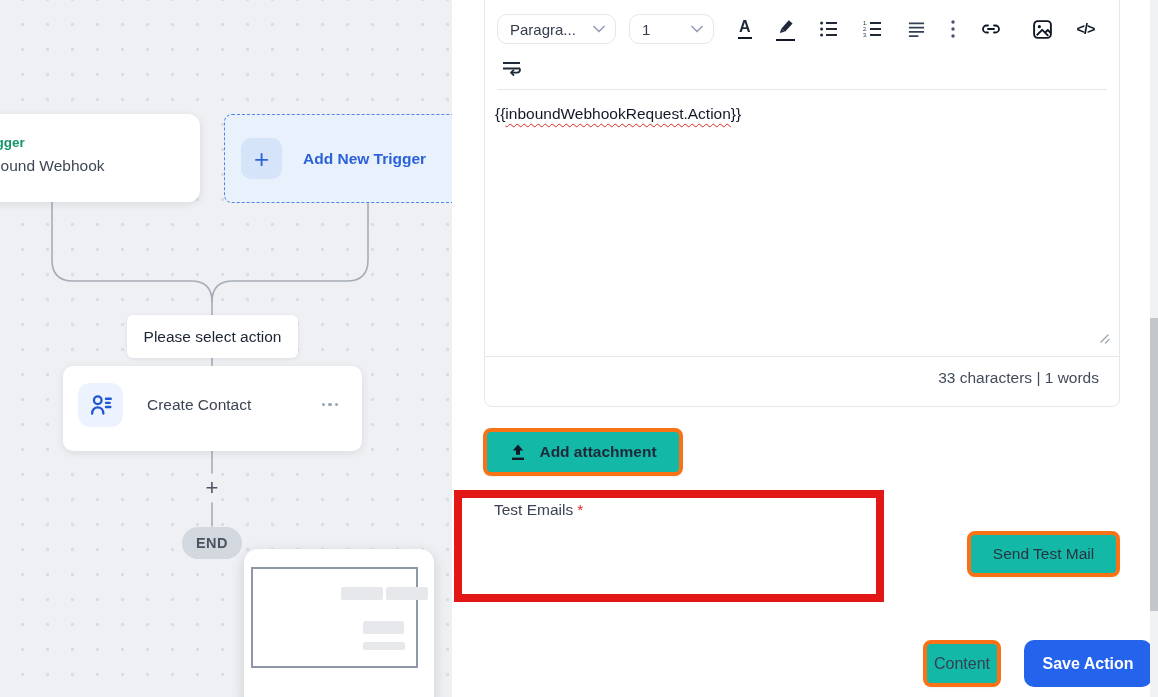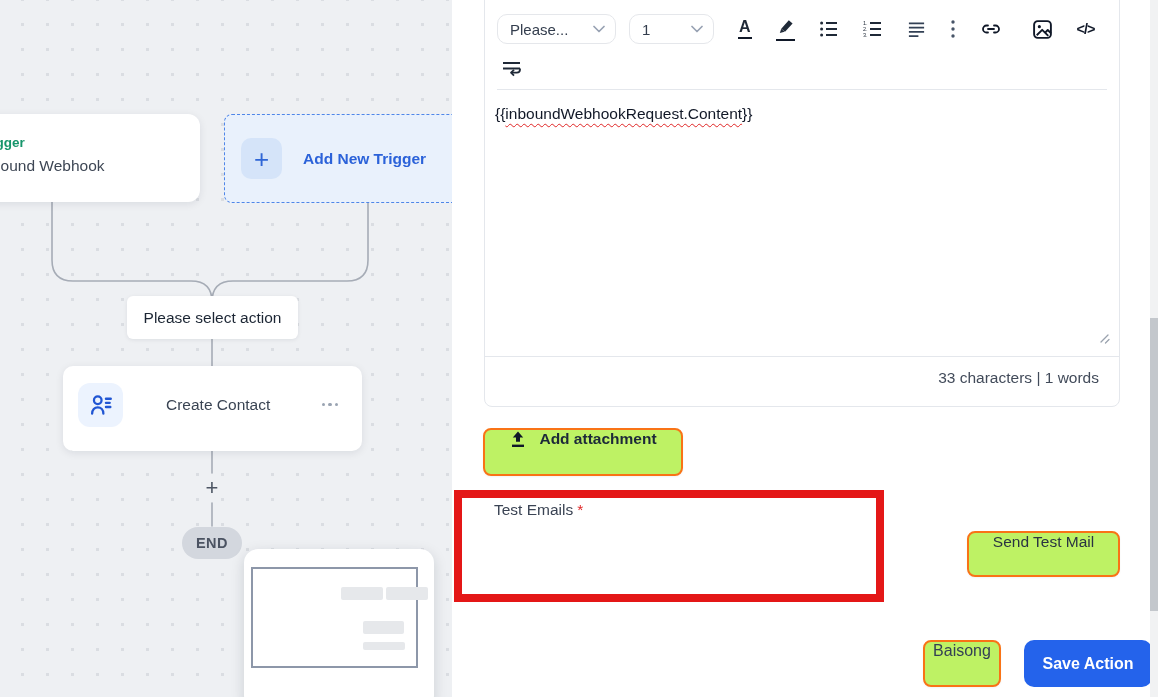--- a/index.html
+++ b/index.html
@@ -23,27 +23,27 @@
   .trigger-title { font-size:15.5px; color:#3d4654; line-height:20px; margin-top:5px; }
 
   .add-trigger-card { position:absolute; left:224px; top:114px; width:240px; height:89px;
     background:#e9f1fc; border:1.5px dashed #4f86e8; border-radius:8px;
     display:flex; align-items:center; padding-left:16px; z-index:2; cursor:pointer; }
   .plus-badge { width:41px; height:41px; background:#d5e4f9; border-radius:10px;
     display:flex; align-items:center; justify-content:center;
     color:#2f66d6; font-size:26px; font-weight:400; line-height:1; }
   .add-trigger-label { margin-left:21px; color:#2b62d9; font-size:15.5px; font-weight:bold; }
 
-  .action-hint { position:absolute; left:127px; top:296px; width:171px; height:43px;
+  .action-hint { position:absolute; left:127px; top:315px; width:171px; height:43px;
     background:#fff; border-radius:6px; box-shadow:0 1px 4px rgba(16,24,40,.08);
     display:flex; align-items:center; justify-content:center;
     font-size:15.5px; color:#1c2634; z-index:2; }
 
   .create-contact-card { left:63px; top:366px; width:299px; height:85px; border-radius:10px;
-    display:flex; align-items:center; padding:0 22px 8px 15px; cursor:pointer;gap:19px; }
+    display:flex; align-items:center; padding:0 22px 8px 15px; cursor:pointer; }
   .contact-badge { width:45px; height:44px; background:#ecf3fe; border-radius:12px;
     display:flex; align-items:center; justify-content:center; }
   .create-contact-label { margin-left:24px; font-size:15.5px; color:#3a4453; }
   .kebab { margin-left:auto; display:flex; gap:3px; cursor:pointer; padding:4px 2px; }
   .kebab i { width:3.5px; height:3.5px; border-radius:50%; background:#9aa4b2; }
 
   .plus-step { position:absolute; left:200px; top:475px; width:24px; height:26px; z-index:2;
     display:flex; align-items:center; justify-content:center;
     color:#4d5563; font-size:22px; font-weight:400; cursor:pointer; }
 
@@ -83,22 +83,22 @@
   .code-glyph { font-size:14.5px; font-weight:bold; color:#101828; letter-spacing:-1px; }
 
   .editor-content { position:relative; height:266px; padding:15px 10px; font-size:15.5px;
     color:#111827; cursor:text; }
   .token-wavy { text-decoration:underline; text-decoration-style:wavy;
     text-decoration-color:#e02525; text-decoration-thickness:1px; text-underline-offset:4px; }
   .resize-handle { position:absolute; right:9px; bottom:8px; cursor:nwse-resize; }
   .editor-footer { height:43px; border-top:1px solid #e4e7ec; display:flex; align-items:center;
     justify-content:flex-end; padding-right:20px; font-size:15.5px; color:#424b5a; }
 
-  .btn { display:flex; justify-content:center; background:#bef264;
-    border:2px solid #f97316; border-radius:8px; cursor:pointer;
+  .btn { display:flex; align-items:center; justify-content:center; background:#14b8a6;
+    border:4px solid #f97316; border-radius:8px; cursor:pointer;
     box-shadow:0 1px 2px rgba(16,24,40,.05); }
   .attach-btn { position:absolute; left:31px; top:428px; width:200px; height:48px; gap:12px;
     font-size:15.5px; font-weight:bold; color:#1d2939; }
 
   .test-label { position:absolute; left:42px; top:501px; font-size:15.5px; color:#3b4454;text-align:right; }
   .req-star { color:#e02424; margin-left:4px; }
   .email-input { position:absolute; left:31px; top:530px; width:383px; height:47px;
     border:1.5px solid #2563eb; border-radius:8px; padding:0 16px; font-size:15.5px;
     color:#3f4654; outline:none; background:#fff; font-family:"Liberation Sans", sans-serif; }
   .send-test-btn { position:absolute; left:515px; top:531px; width:153px; height:46px;
@@ -176,21 +176,21 @@
       <div class="ph-bar ph-b4"></div>
     </div>
   </div>
 
   <div class="panel">
 
     <div class="editor">
       <div class="toolbar">
         <div class="tb-row1">
           <div class="select-box select-para">
-            <span class="sel-text">Please...</span>
+            <span class="sel-text">Paragra...</span>
             <svg width="12" height="8" viewBox="0 0 12 8">
                 <path d="M1 1.5 L6 6.5 L11 1.5" stroke="#98a2b3" stroke-width="1.7" fill="none" stroke-linecap="round" stroke-linejoin="round"></path>
               </svg>
           </div>
           <div class="select-box select-size">
             <span class="sel-text">1</span>
             <svg width="12" height="8" viewBox="0 0 12 8">
                 <path d="M1 1.5 L6 6.5 L11 1.5" stroke="#98a2b3" stroke-width="1.7" fill="none" stroke-linecap="round" stroke-linejoin="round"></path>
               </svg>
           </div>
@@ -269,21 +269,21 @@
               <path d="M2 10.5 H19" stroke="#1f2937" stroke-width="2"></path>
               <path d="M19 10.5 v1 a3.2 3.2 0 0 1 -3.2 3.2 H10.5" stroke="#1f2937" stroke-width="1.8" fill="none"></path>
               <path d="M13 11.8 L10 14.7 L13 17.6" stroke="#1f2937" stroke-width="1.8" fill="none" stroke-linejoin="round"></path>
             </svg>
           </div>
         </div>
         <div class="tb-divider"></div>
       </div>
 
       <div class="editor-content">
-        <span>{{</span><span class="token-wavy">inboundWebhookRequest.Content</span><span>}}</span>
+        <span>{{</span><span class="token-wavy">inboundWebhookRequest.Action</span><span>}}</span>
         <span class="resize-handle">
           <svg width="13" height="13" viewBox="0 0 13 13">
               <path d="M11 4 L4 11 M12 8.5 L8.5 12" stroke="#9aa2ae" stroke-width="1.3" stroke-linecap="round"></path>
             </svg>
         </span>
       </div>
 
       <div class="editor-footer">33 characters | 1 words</div>
     </div>
 
@@ -295,21 +295,21 @@
       <span>Add attachment</span>
     </button>
 
     <div class="test-label">
       <span>Test Emails</span><span class="req-star">*</span>
     </div>
 
 
     <button class="btn send-test-btn">Send Test Mail</button>
 
-    <button class="btn cancel-btn">Baisong</button>
+    <button class="btn cancel-btn">Content</button>
     <button class="save-btn">Save Action</button>
   </div>
 
   <div class="red-annotation"></div>
 
   <div class="scrollbar-track">
     <div class="scrollbar-thumb"></div>
   </div>
 
 </div>

